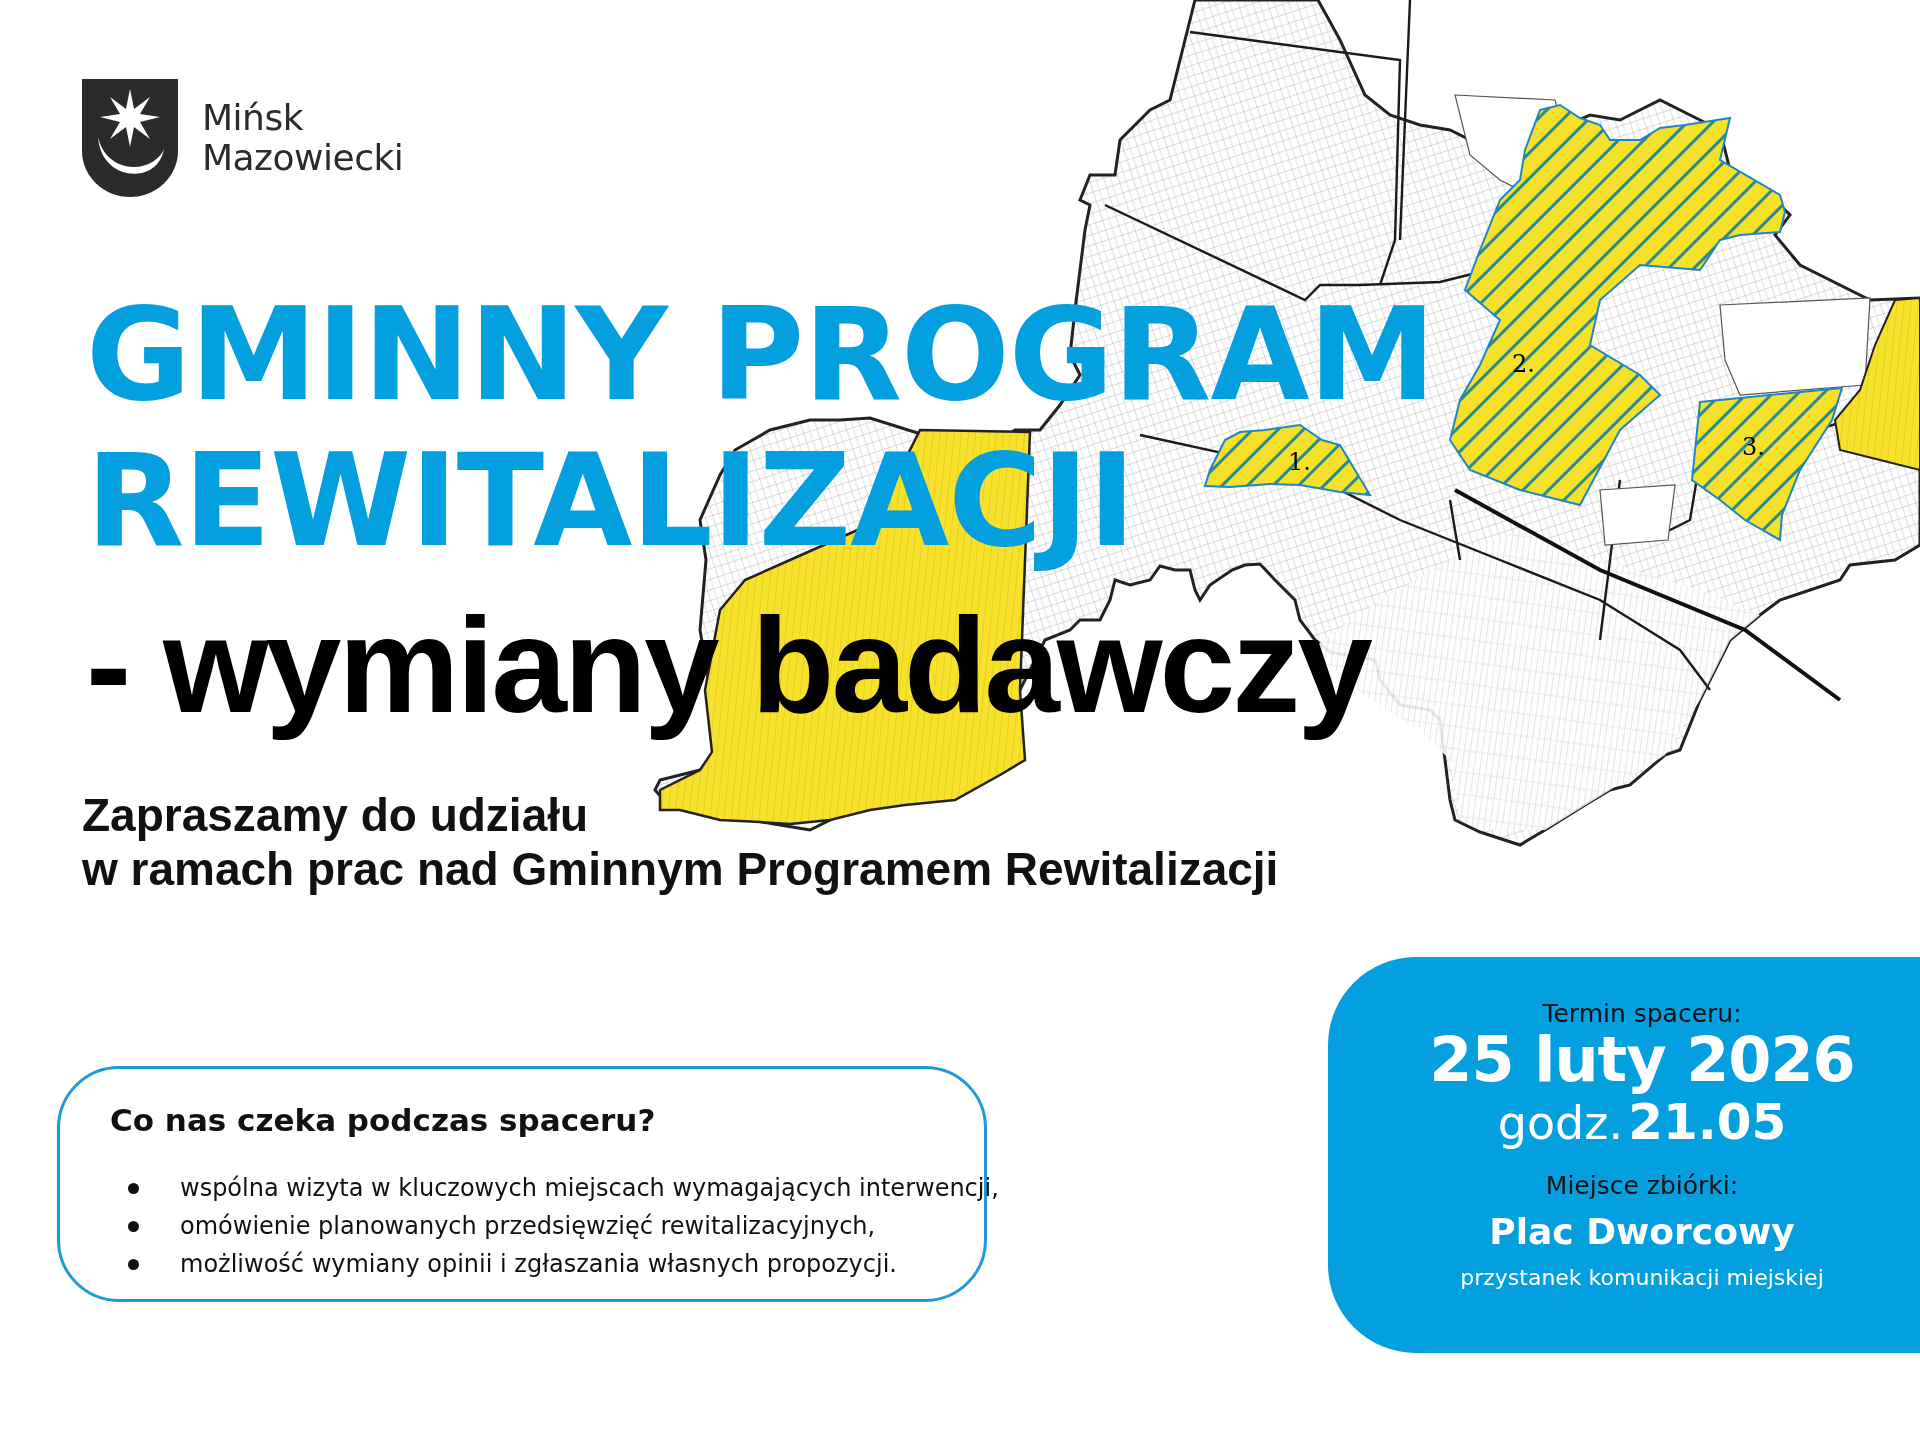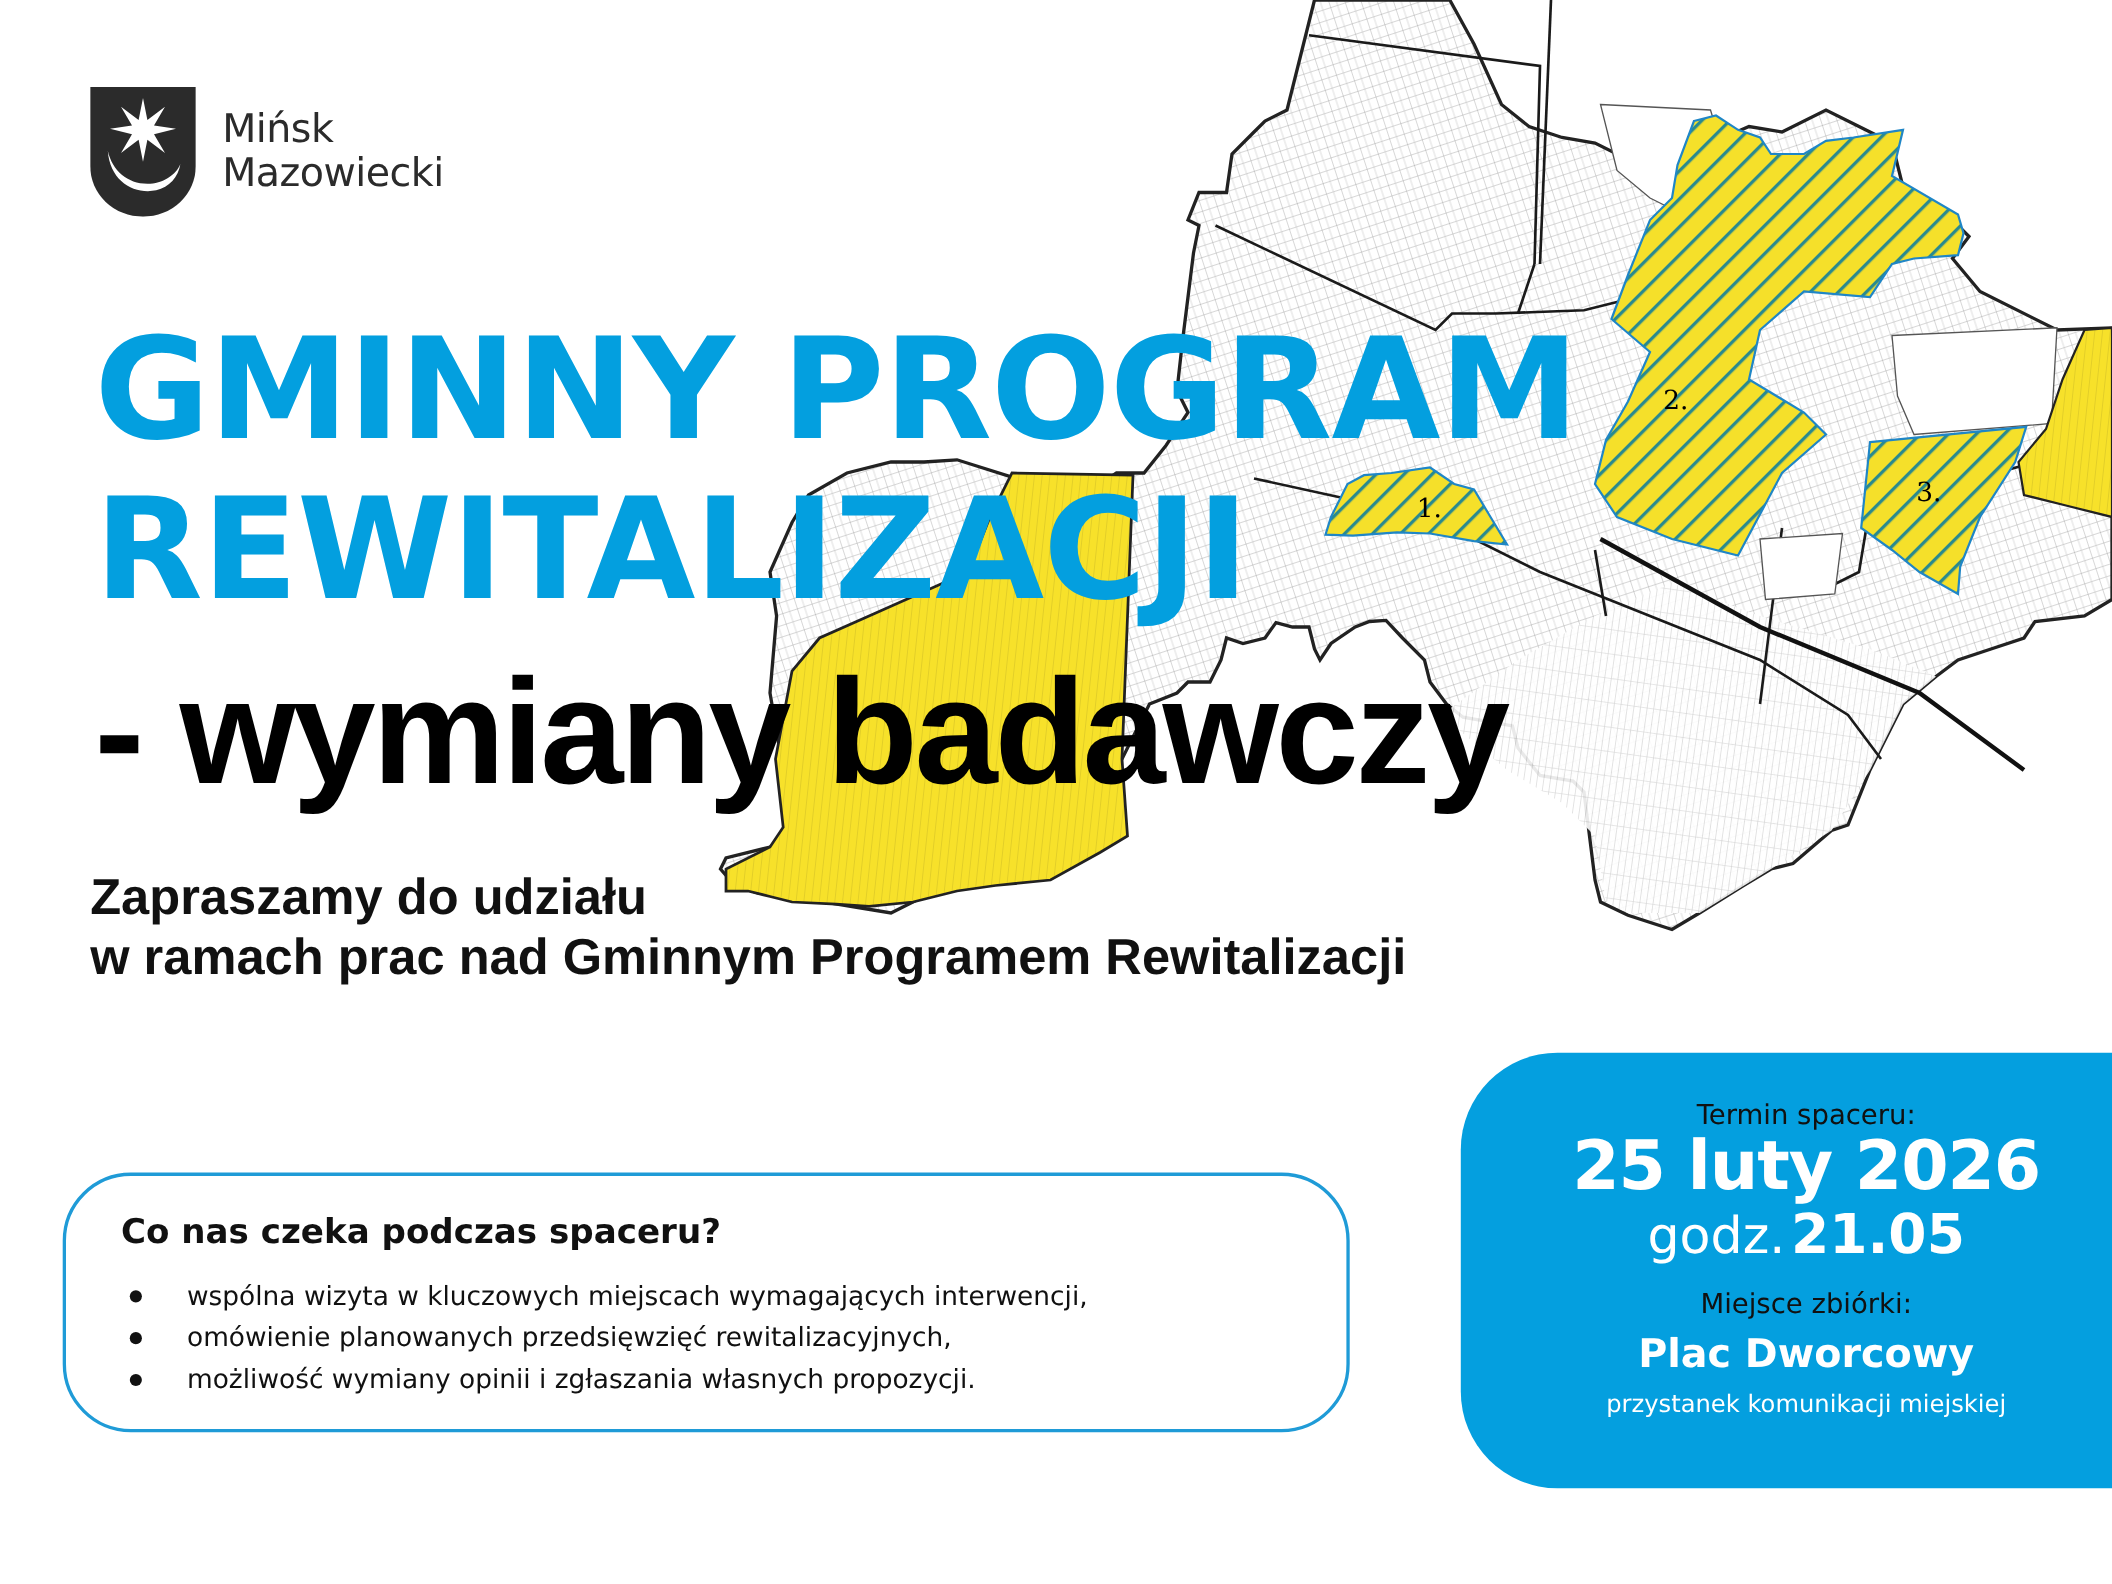--- a/index.html
+++ b/index.html
@@ -30,30 +30,30 @@
     font-size: 136px; line-height: 150px; color: #000000; letter-spacing: -3px;
     white-space: nowrap;
   }
   .intro {
     position: absolute; left: 82px; top: 788px; z-index: 2;
     font-family: "Liberation Sans", sans-serif; font-weight: 700;
     font-size: 46px; line-height: 54px; color: #111111;
   }
   .intro span { display: block; white-space: nowrap; }
   .card {
-    position: absolute; left: 57px; top: 1066px; width: 1170px; height: 236px;
+    position: absolute; left: 57px; top: 1066px; width: 930px; height: 236px;
     border: 3px solid #1f9bd7; border-radius: 62px; background: #ffffff;
     z-index: 2; box-sizing: border-box;
   }
   .card-title {
     position: absolute; left: 50px; top: 33px;
     font-family: "DejaVu Sans", sans-serif; font-weight: 700; font-size: 31px; color: #111;
     white-space: nowrap;
   }
-  .card-list { position: absolute; left: 50px; top: 88px; margin: 2px; padding: 0; list-style: none; }
+  .card-list { position: absolute; left: 50px; top: 88px; margin: 12px; padding: 0; list-style: none; }
   .card-list li {
     position: relative; padding-left: 58px; height: 38px; line-height: 38px;
     font-family: "DejaVu Sans", sans-serif; font-size: 24px; color: #111; white-space: nowrap;
   }
   .card-list li .bullet {
     position: absolute; left: 6px; top: 14px; width: 11px; height: 11px; border-radius: 50%; background: #111;
   }
   .date-box {
     position: absolute; left: 1328px; top: 957px; width: 620px; height: 396px;
     background: #049fdf; border-radius: 88px 0 0 88px; z-index: 2; text-align: center;

